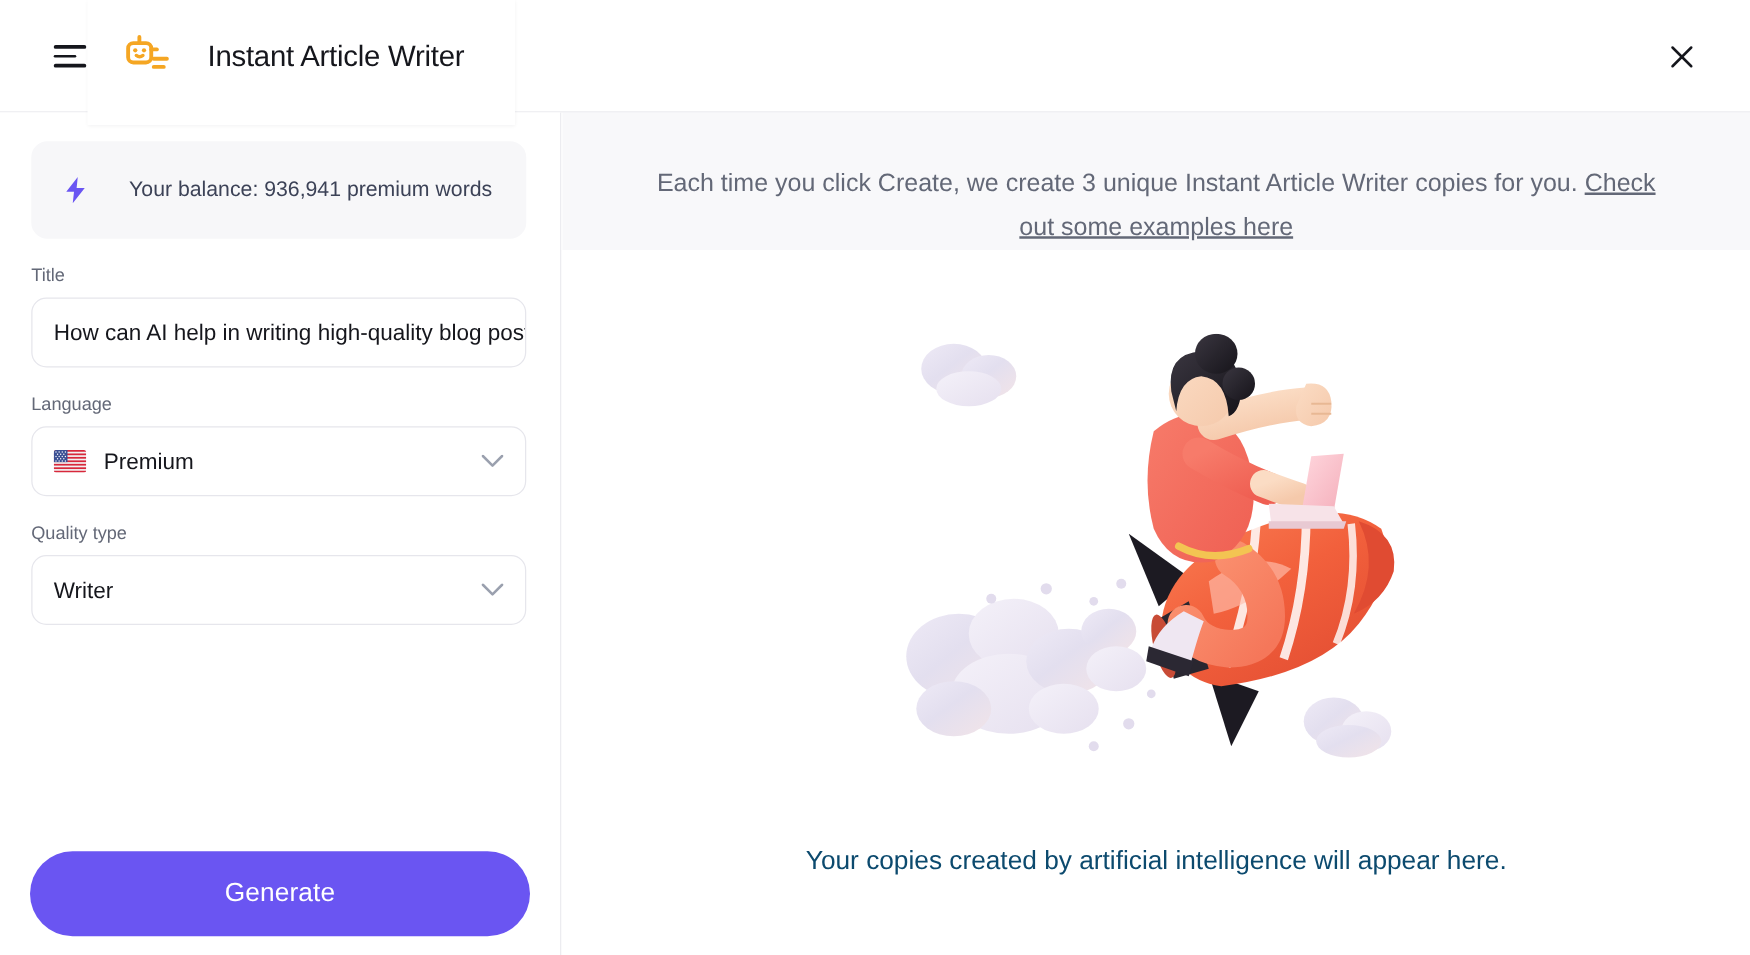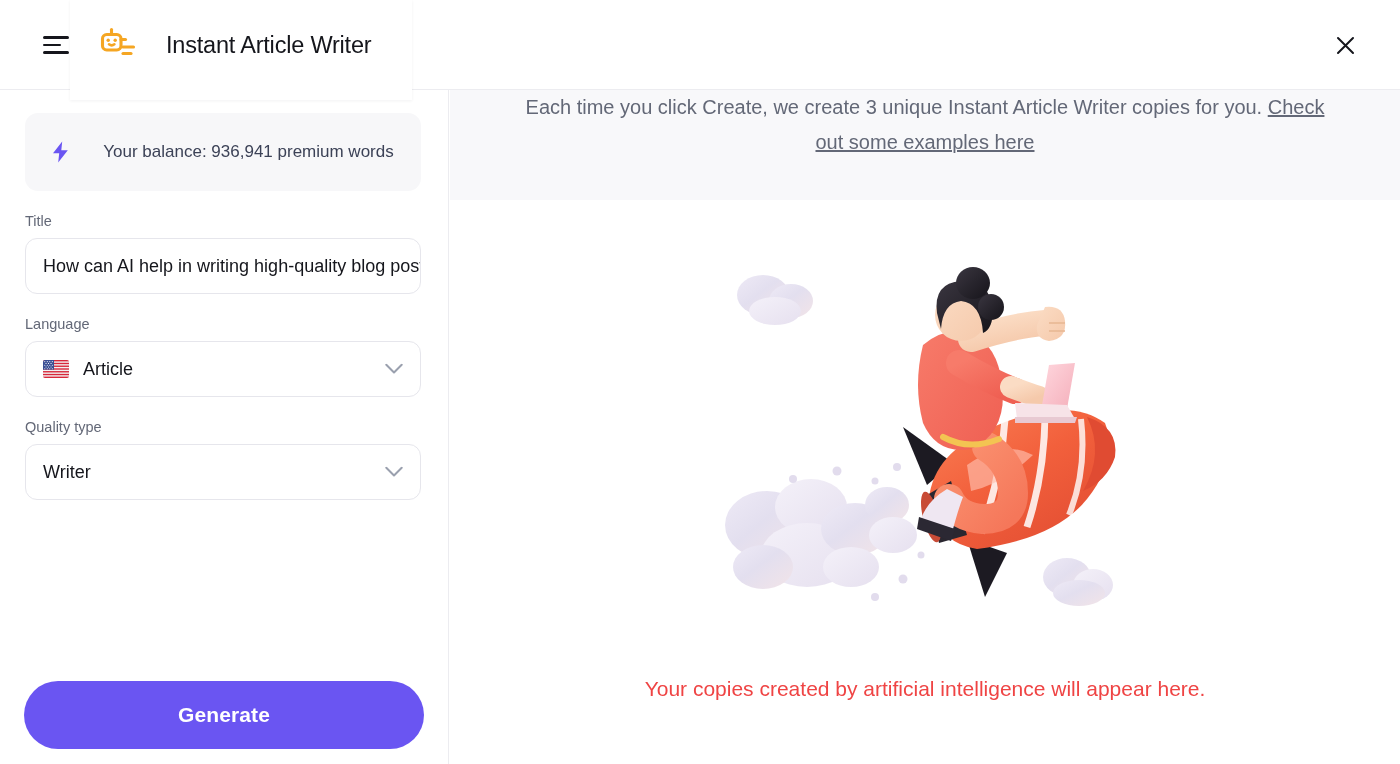--- a/index.html
+++ b/index.html
@@ -179,40 +179,40 @@
     position: absolute;
     left: 24px;
     bottom: 15px;
     width: 400px;
     height: 68px;
     border: none;
     border-radius: 34px;
     background: #6a55f2;
     color: #fff;
     font-size: 21px;
-    font-weight: bold;
+    font-weight: normal;
     font-family: "Liberation Sans", sans-serif;
     cursor: pointer;
     letter-spacing: 0.1px;
   }
 
   
   .right-panel {
     position: absolute;
     top: 90px; left: 450px;
     width: 950px;
     height: 674px;
     background: #ffffff;
   }
   .info-banner {
     width: 950px;
     height: 110px;
     background: #f8f8fa;
     display: flex;
-    align-items: flex-start;
+    align-items: flex-end;
     justify-content: center;
     padding: 0 60px;
   }
   .info-banner-text {
     font-size: 20px;
     color: #636877;
     text-align: center;
     line-height: 35px;
     max-width: 830px;
   }
@@ -228,21 +228,21 @@
     height: 564px;
     display: flex;
     flex-direction: column;
     align-items: center;
     justify-content: center;
   }
   .illustration { display: block; margin-top: 10px; }
   .empty-text {
     margin-top: 44px;
     font-size: 21px;
-    color: #ef4444;
+    color: #0c4a6e;
     text-align: left;
     line-height: 36px;
   }
 </style>
 </head>
 <body>
 
 <div class="app">
 
   <div class="header"></div>
@@ -321,21 +321,21 @@
               <circle cx="9.3" cy="5.2" r="0.55"></circle>
             <circle cx="3.05" cy="7.0" r="0.55"></circle>
               <circle cx="5.55" cy="7.0" r="0.55"></circle>
             <circle cx="8.05" cy="7.0" r="0.55"></circle>
             <circle cx="1.8" cy="8.8" r="0.55"></circle>
               <circle cx="4.3" cy="8.8" r="0.55"></circle>
             <circle cx="6.8" cy="8.8" r="0.55"></circle>
               <circle cx="9.3" cy="8.8" r="0.55"></circle>
           </g>
         </svg>
-        <span class="select-value">Article</span>
+        <span class="select-value">Premium</span>
         <svg class="chev" width="18" height="11" viewBox="0 0 18 11">
           <path d="M1.3 1.3 L9 9 L16.7 1.3" fill="none" stroke="#9aa0ae" stroke-width="2" stroke-linecap="round" stroke-linejoin="round"></path>
         </svg>
       </div>
     </div>
 
     <div class="field-group">
       <label class="field-label">Quality type</label>
       <div class="select-box">
         <span class="select-value">Writer</span>

